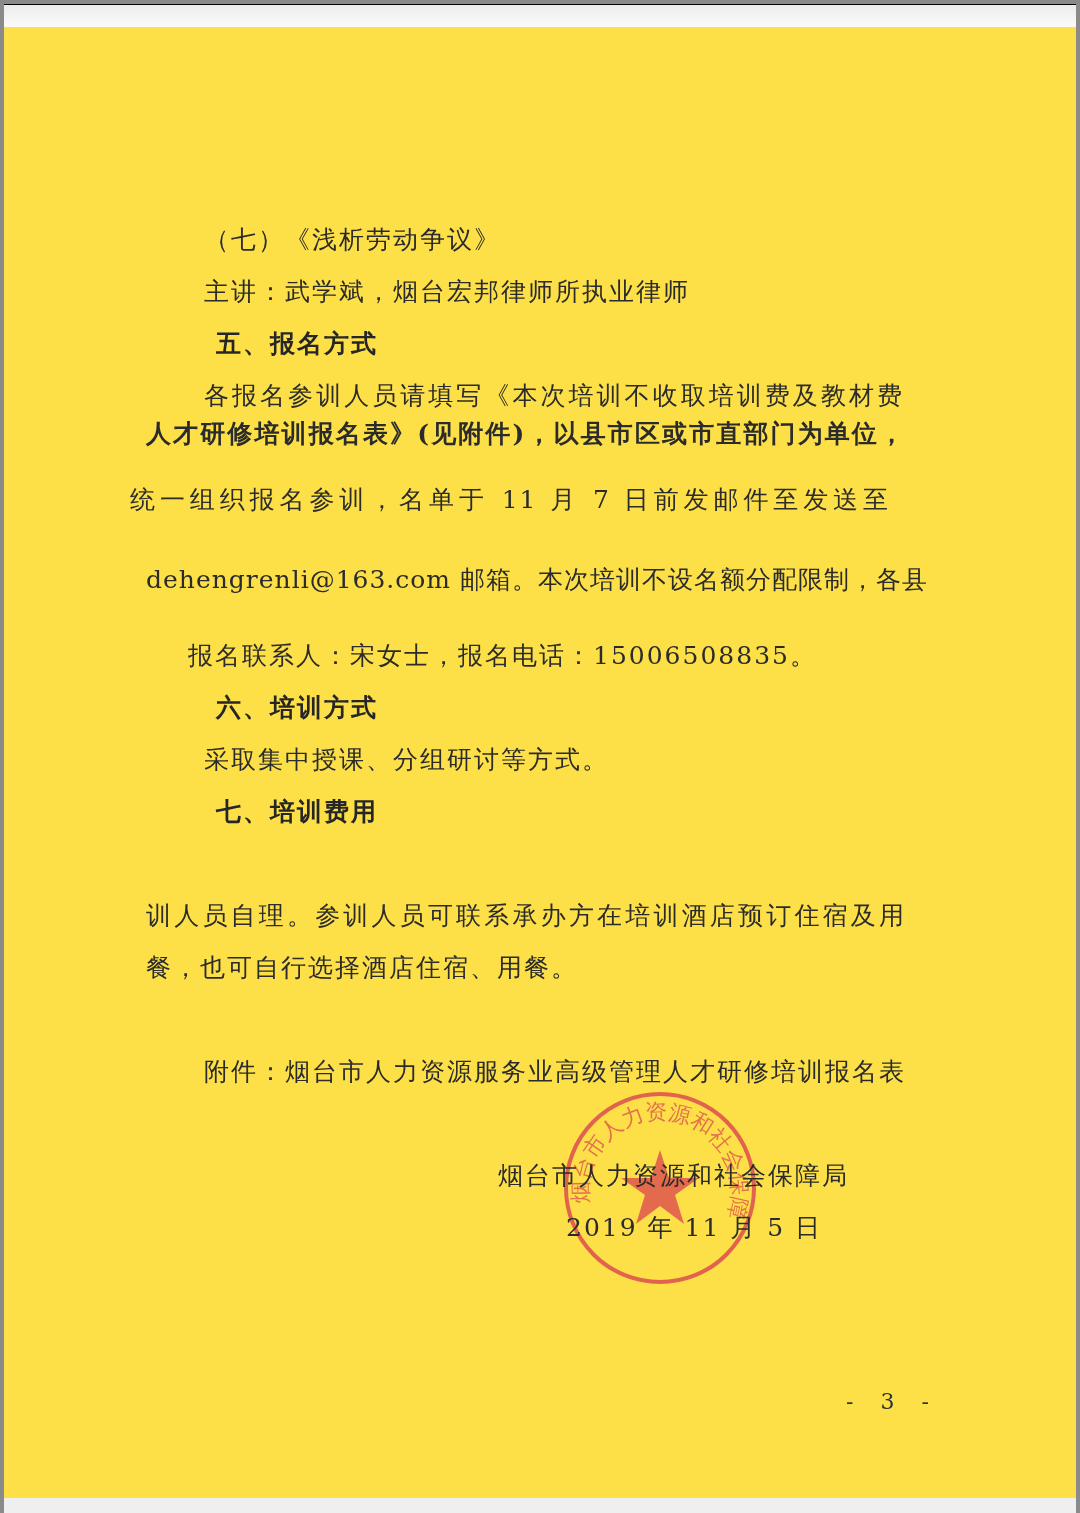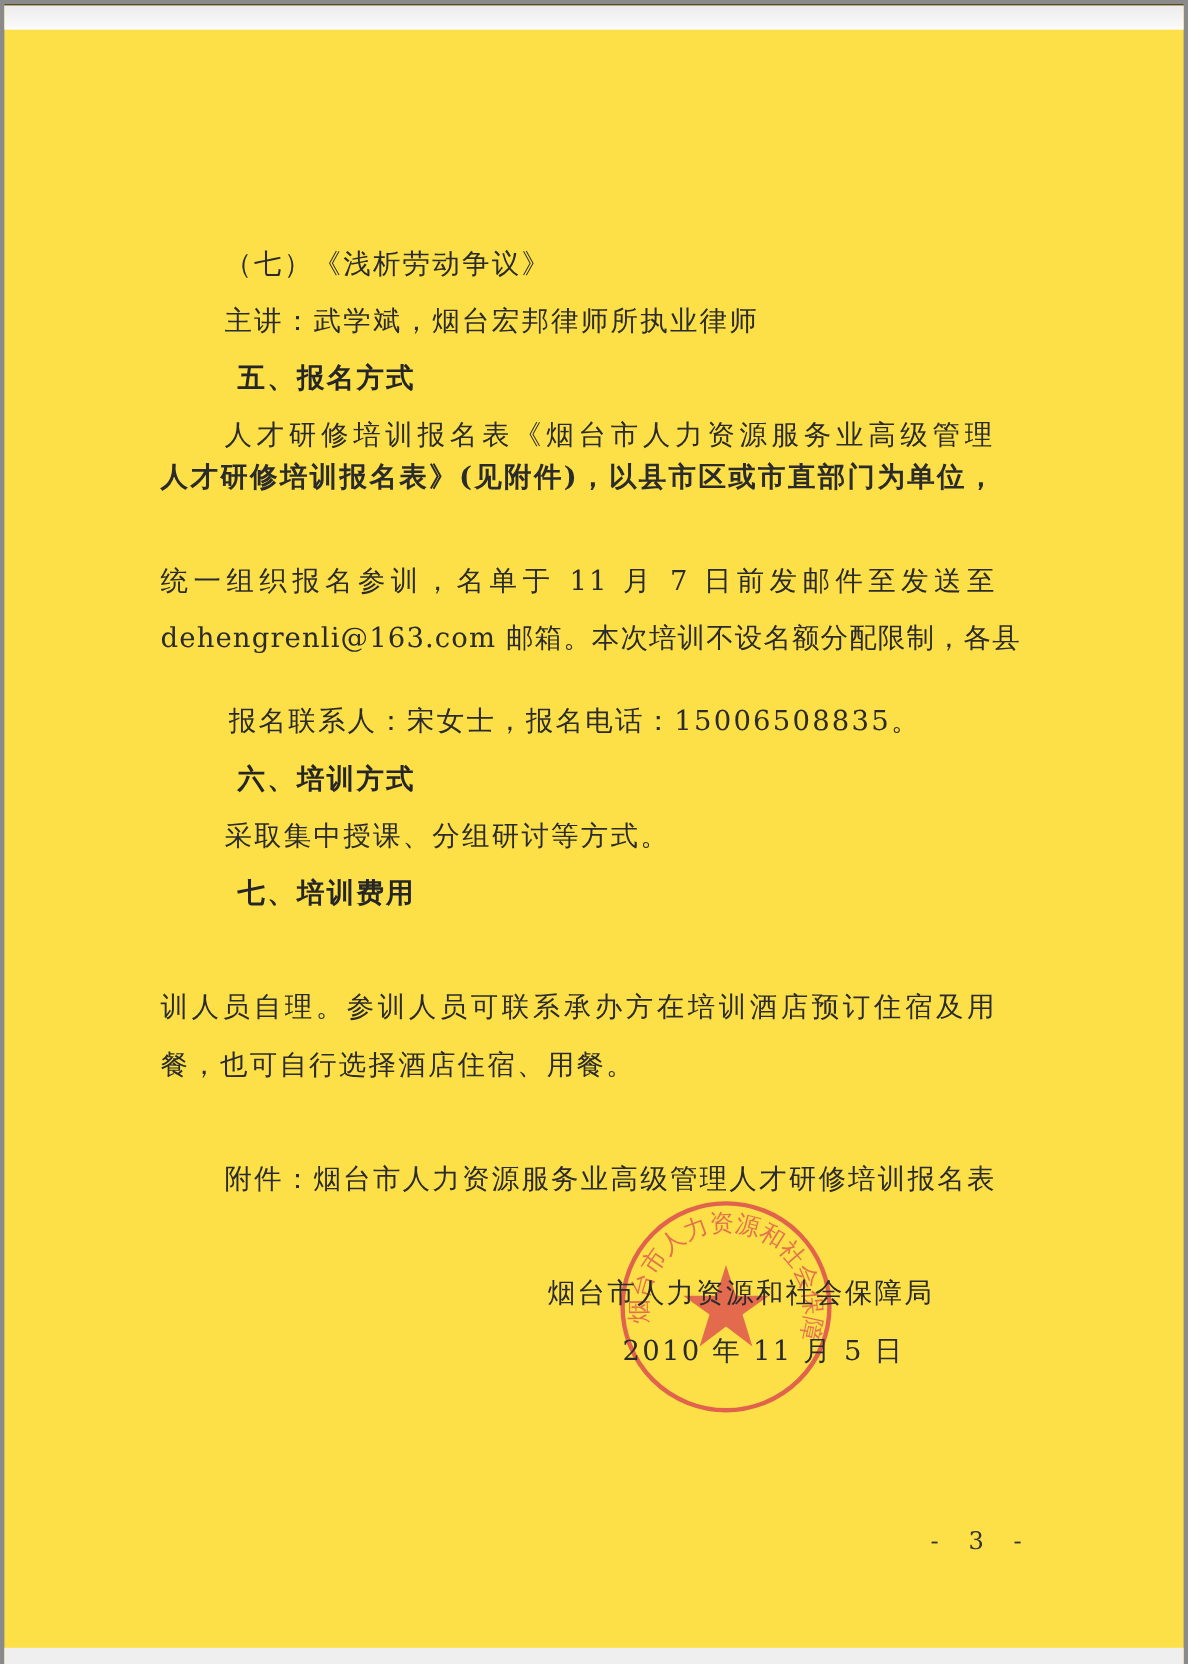--- a/index.html
+++ b/index.html
@@ -35,25 +35,25 @@
 </head>
 <body>
 
 <div class="frame">
   <div class="top-shade"></div>
 
   <div class="line" style="left:200px;top:218px;">（七）《浅析劳动争议》</div>
   <div class="line" style="left:200px;top:270px;">主讲：武学斌，烟台宏邦律师所执业律师</div>
 
   <div class="line heading" style="left:198px;top:322px;">五、报名方式</div>
-  <div class="line justify" style="left:200px;top:374px;width:700px;">人才研修培训报名表《烟台市人力资源服务业高级管理</div>
+  <div class="line justify" style="left:200px;top:374px;width:700px;">各报名参训人员请填写《本次培训不收取培训费及教材费</div>
   <div class="line justify" style="left:142px;top:412px;font-weight:bold;">人才研修培训报名表》(见附件)，以县市区或市直部门为单位，</div>
-  <div class="line justify" style="left:142px;top:478px;margin-top:28px;">统一组织报名参训，名单于 11 月 7 日前发邮件至发送至</div>
+  <div class="line justify" style="left:126px;top:478px;">统一组织报名参训，名单于 11 月 7 日前发邮件至发送至</div>
   <div class="line justify" style="left:142px;top:530px;letter-spacing:1px;margin-top:28px;">dehengrenli@163.com 邮箱。本次培训不设名额分配限制，各县</div>
-  <div class="line" style="left:204px;top:634px;">报名联系人：宋女士，报名电话：15006508835。</div>
+  <div class="line" style="left:184px;top:634px;">报名联系人：宋女士，报名电话：15006508835。</div>
 
   <div class="line heading" style="left:198px;top:686px;">六、培训方式</div>
   <div class="line" style="left:200px;top:738px;">采取集中授课、分组研讨等方式。</div>
 
   <div class="line heading" style="left:198px;top:790px;">七、培训费用</div>
   <div class="line justify" style="left:142px;top:894px;">训人员自理。参训人员可联系承办方在培训酒店预订住宿及用</div>
   <div class="line" style="left:142px;top:946px;">餐，也可自行选择酒店住宿、用餐。</div>
 
   <div class="line" style="left:200px;top:1050px;">附件：烟台市人力资源服务业高级管理人才研修培训报名表</div>
 
@@ -62,18 +62,18 @@
     <defs>
       <path id="sealArc" d="M 30 120 A 72 72 0 1 1 170 120"></path>
     </defs>
     <text font-size="22" fill="#d9434f" opacity="0.7" font-family="DejaVu Serif, serif">
       <textPath href="#sealArc" startOffset="2%">烟台市人力资源和社会保障局</textPath>
     </text>
     <polygon points="100,62 109,90 139,90 115,107 124,136 100,118 76,136 85,107 61,90 91,90" fill="#d9434f" opacity="0.75"></polygon>
   </svg>
 
   <div class="line" style="left:494px;top:1154px;">烟台市人力资源和社会保障局</div>
-  <div class="line" style="left:562px;top:1206px;">2010 年 11 月 5 日</div>
+  <div class="line" style="left:562px;top:1206px;">2019 年 11 月 5 日</div>
 
   <div class="page-num" style="left:842px;top:1384px;">- 3 -</div>
 
   <div class="bottom-shade"></div>
 </div>
 
 </body></html>

